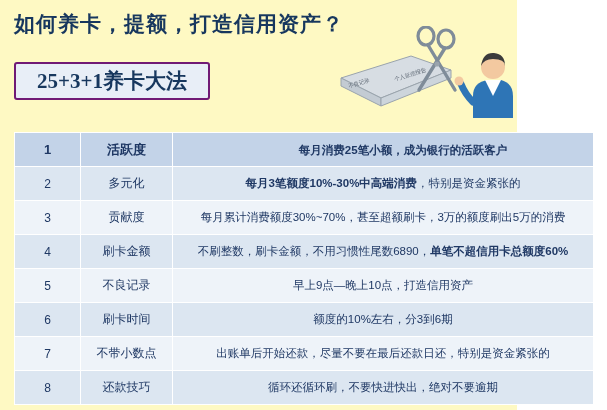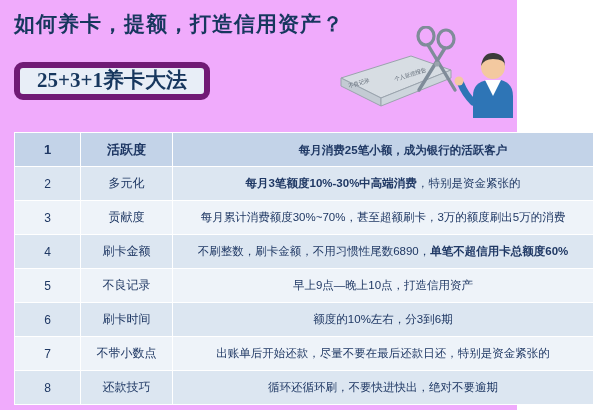--- a/index.html
+++ b/index.html
@@ -10,44 +10,44 @@
     width: 607px;
     height: 410px;
     background: #ffffff;
     font-family: "Liberation Sans", sans-serif;
     overflow: hidden;
   }
   .page {
     position: relative;
     width: 517px;
     height: 410px;
-    background: #f0abfc;
+    background: #fef9c3;
   }
   .title {
     position: absolute;
     left: 14px;
     top: 10px;
     font-size: 21px;
     font-weight: bold;
     color: #17375e;
     letter-spacing: 1px;
     white-space: nowrap;
   }
   .badge {
     position: absolute;
     left: 14px;
     top: 62px;
     width: 196px;
     height: 38px;
     background: #e8eef7;
-    border: 6px solid #701a75;
-    border-radius: 9px;
+    border: 2px solid #701a75;
+    border-radius: 3px;
     box-sizing: border-box;
     display: flex;
-    align-items: flex-end;
+    align-items: center;
     justify-content: center;
   }
   .badge-text {
     font-family: "Liberation Serif", serif;
     font-size: 21px;
     font-weight: bold;
     color: #17375e;
     letter-spacing: 0px;
     white-space: nowrap;
   }

